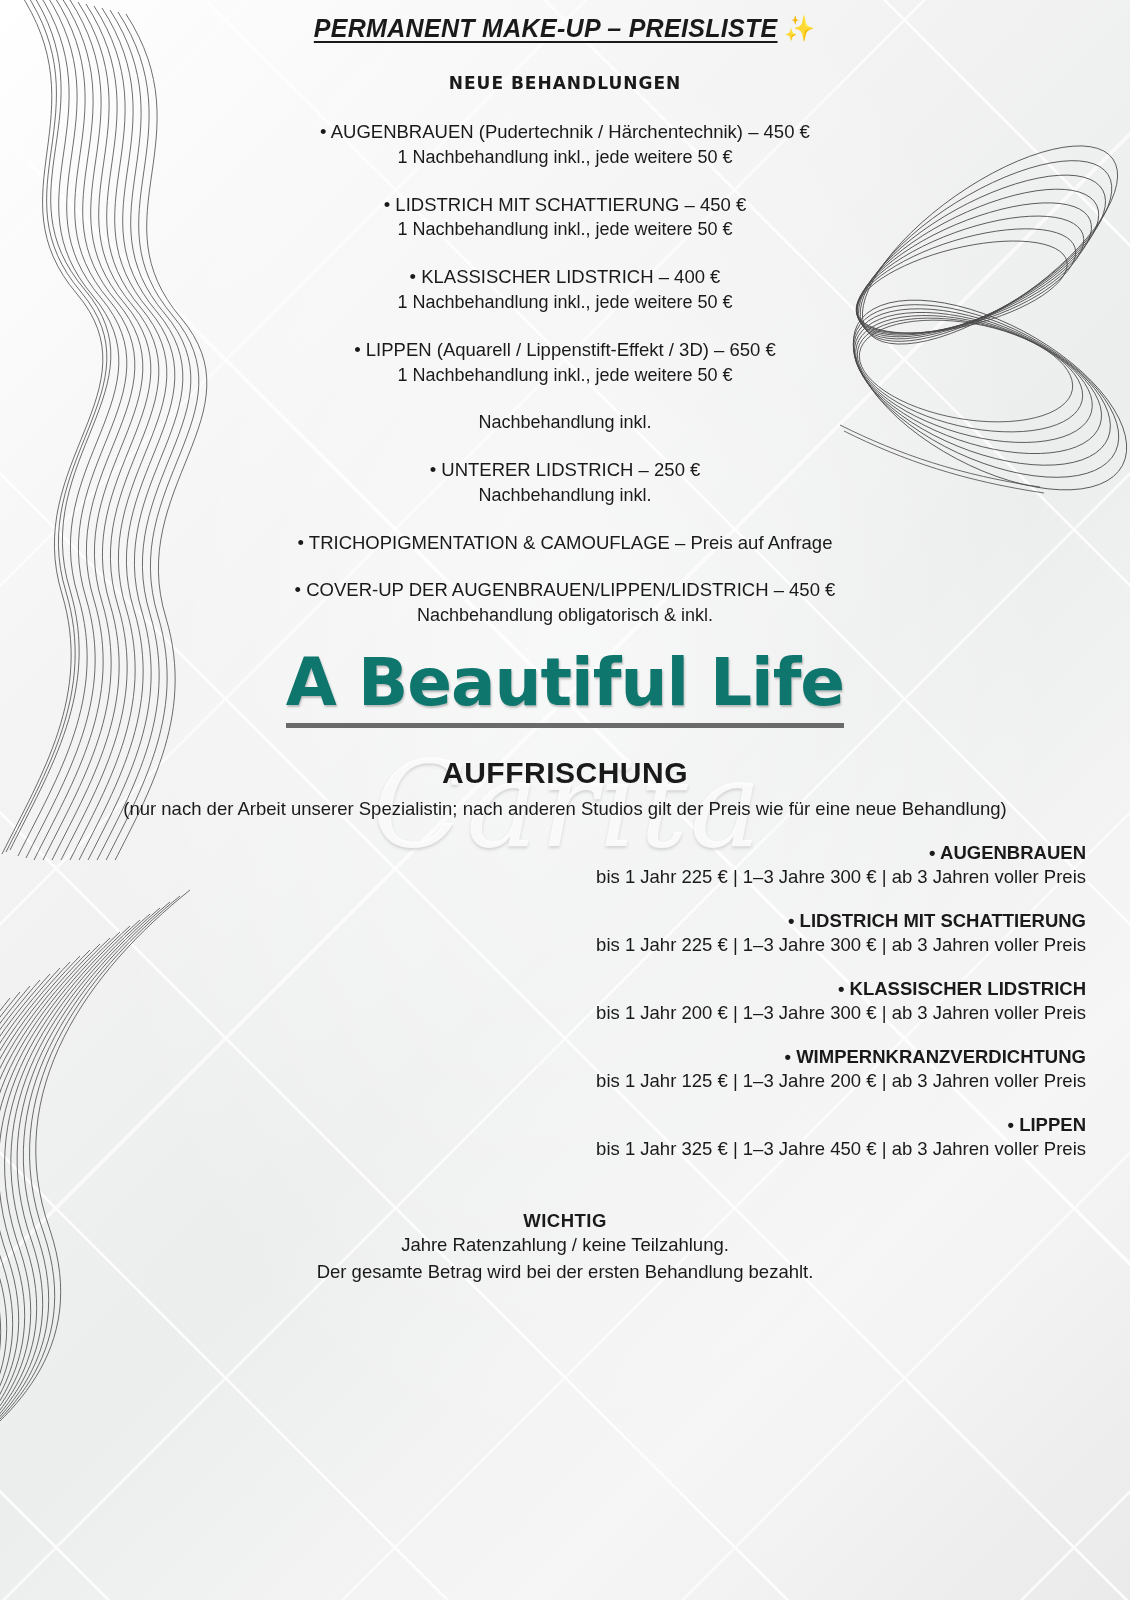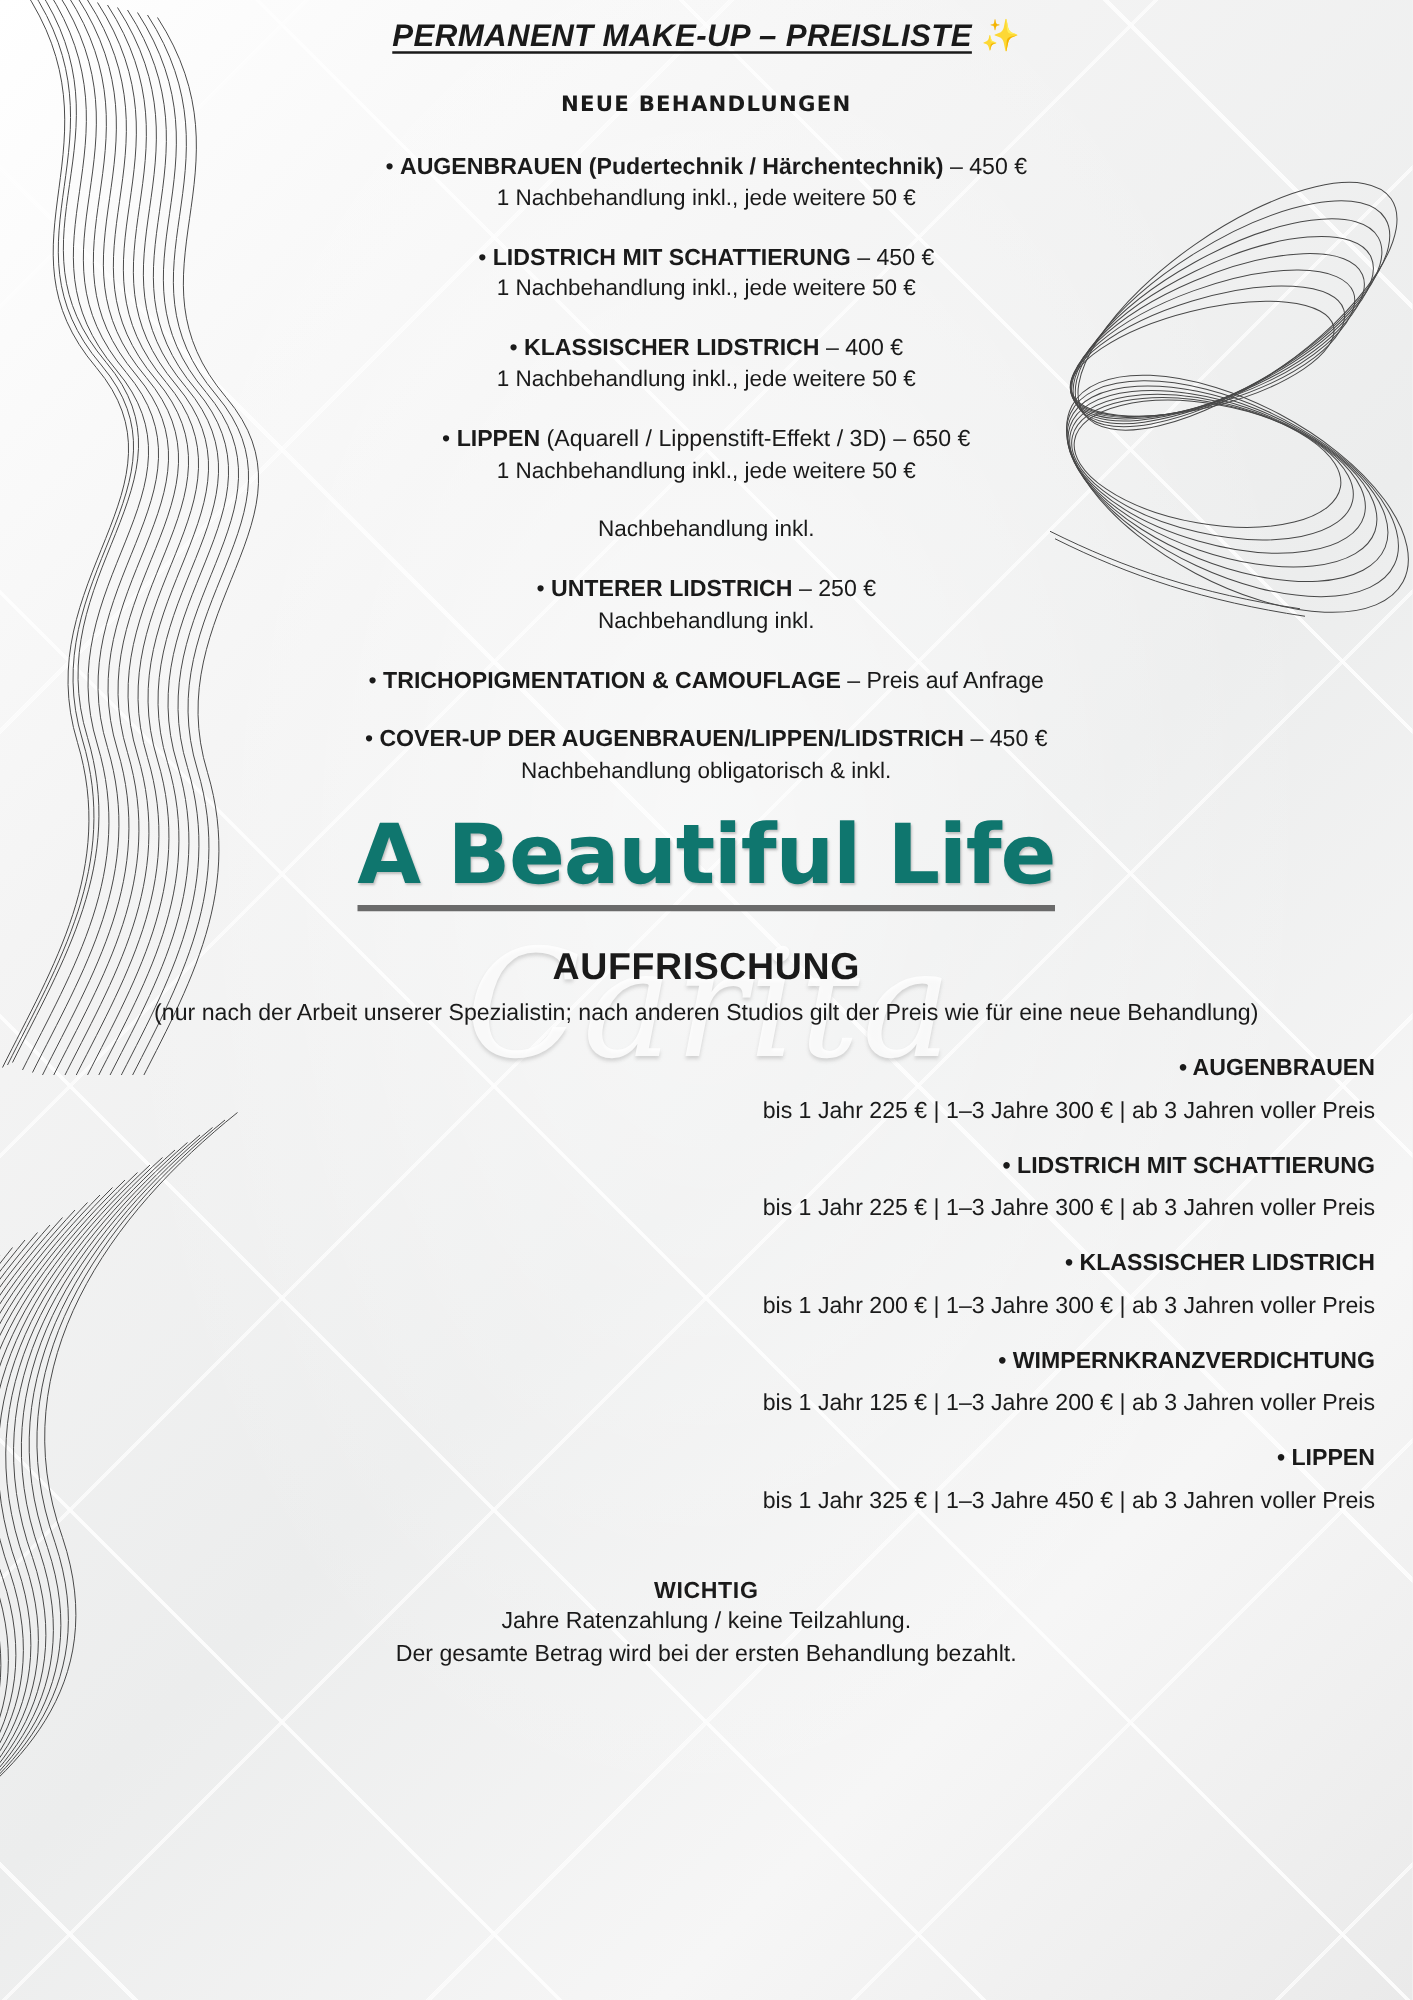--- a/index.html
+++ b/index.html
@@ -59,21 +59,21 @@
     color: rgba(255,255,255,0.85);
     text-shadow: 0 2px 3px rgba(170,170,170,0.45);
     letter-spacing: 2px;
     user-select: none;
   }
 
   
   #content {
     position: absolute;
     inset: 0;
-    padding: 0 30px;
+    padding: 0 44px;
     box-sizing: border-box;
   }
 
   .doc-title {
     margin: 14px 0 0 0;
     text-align: center;
     font-size: 25px;
     font-weight: bold;
     font-style: italic;
     letter-spacing: .3px;
@@ -95,21 +95,21 @@
 
   .item {
     text-align: center;
     margin-top: 22px;
   }
   .item:first-of-type { margin-top: 26px; }
   .item-line {
     font-size: 18.5px;
     line-height: 1.38;
   }
-  .item-line .bold { font-weight: bold; }
+  .item-line .bold { font-weight: normal; }
   .item-note {
     font-size: 18px;
     line-height: 1.4;
   }
 
   .logo-block {
     margin: 16px 0 0 0;
     text-align: center;
     position: relative;
   }
@@ -141,21 +141,21 @@
   .refresh-item {
     text-align: right;
     margin-top: 22px;
   }
   .refresh-name {
     font-size: 18.5px;
     font-weight: bold;
   }
   .refresh-prices {
     font-size: 18.5px;
-    margin-top: 12px;
+    margin-top: 2px;
   }
 
   .important {
     text-align: center;
     margin-top: 50px;
   }
   .important-title {
     font-size: 18.5px;
     font-weight: bold;
     letter-spacing: .5px;

